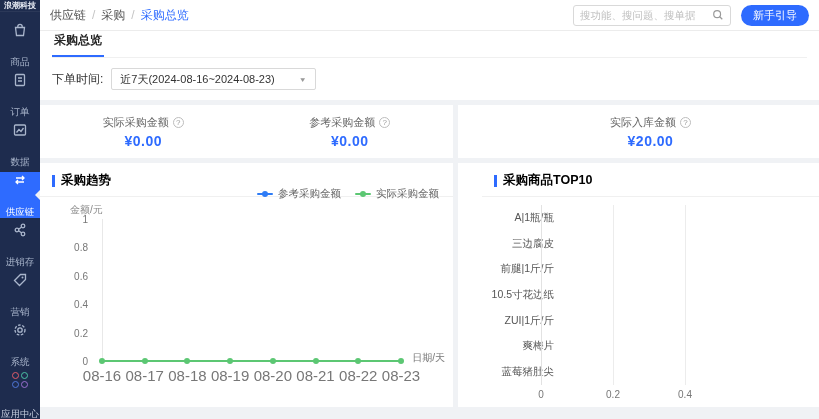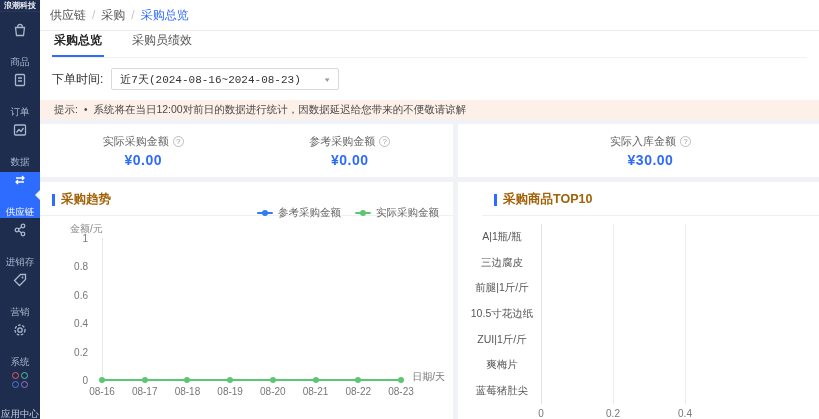--- a/index.html
+++ b/index.html
@@ -35,64 +35,64 @@
   .guide-btn { height:21px; padding:0 12px; background:#2e6bff; color:#fff; border:none; border-radius:11px; font-size:11px; cursor:pointer; white-space:nowrap; }
 
   
   .content { position:absolute; left:40px; right:0; top:31px; bottom:0; background:#f0f2f5; }
   .white-top { background:#fff; padding:0 12px; }
   .tabs { display:flex; gap:26px; height:27px; align-items:flex-end; border-bottom:1px solid #f0f0f0; }
   .tab { font-size:12px; color:#555; padding:0 2px 6px; cursor:pointer; border-bottom:2px solid transparent; }
   .tab.active { color:#262626; font-weight:bold; border-bottom-color:#2e6bff; }
   .filter-row { display:flex; align-items:center; gap:8px; padding:10px 0 10px; }
   .filter-label { font-size:12px; color:#333; }
-  .select { border:1px solid #d9d9d9; border-radius:2px; height:22px; display:flex; align-items:center; gap:24px; padding:0 8px; font-size:11px; color:#333; cursor:pointer; background:#fff;font-family:Liberation Mono, monospace; }
+  .select { border:1px solid #d9d9d9; border-radius:2px; height:22px; display:flex; align-items:center; gap:24px; padding:0 8px; font-size:11px; color:#333; cursor:pointer; background:#fff; }
   .select .chev { font-size:8px; color:#999; transform:scaleY(.8); }
   .notice { background:#fdf0e8; padding:3px 14px; font-size:10.5px; color:#4a4a4a; display:flex; align-items:center; gap:6px; height:19px; }
   .notice .bullet { color:#4a4a4a; font-size:10px; }
 
   .row { display:flex; gap:5px; margin-top:5px; padding:0; }
   .card { background:#fff; }
   .card.left { width:413px; flex:none; }
   .card.right { flex:1;padding-left:24px; }
 
   
   .stats-row .card { height:53px; display:flex; align-items:center; }
   .stat { flex:1; display:flex; flex-direction:column; align-items:center; justify-content:center; gap:3px; }
   .stat-label { font-size:11px; color:#666; display:flex; align-items:center; gap:4px; }
   .qmark { width:11px; height:11px; border:1px solid #bdbdbd; border-radius:50%; color:#9b9b9b; font-size:8px; line-height:10px; text-align:center; display:inline-block; }
   .stat-value { font-size:14px; font-weight:bold; color:#2e6bff; letter-spacing:.5px; }
 
   
   .charts-row .card { height:244px; position:relative; overflow:hidden; }
   .card-title { display:flex; align-items:center; gap:6px; padding:9px 12px 7px; border-bottom:1px solid #f0f0f0; }
   .title-bar { width:3px; height:12px; background:#2e6bff; flex:none; }
-  .card-title span { font-size:12.5px; font-weight:bold; color:#a16207; }
+  .card-title span { font-size:12.5px; font-weight:bold; color:#000000; }
 
   .legend { position:absolute; top:24px; right:14px; display:flex; gap:14px; align-items:center; }
   .legend-item { display:flex; align-items:center; gap:5px; font-size:10.5px; color:#666; cursor:pointer; }
   .legend-marker { position:relative; width:16px; height:6px; }
   .legend-marker i { position:absolute; left:0; right:0; top:2px; height:2px; border-radius:1px; }
   .legend-marker b { position:absolute; left:5px; top:0; width:6px; height:6px; border-radius:50%; }
   .lg-blue i, .lg-blue b { background:#2e7cf6; }
   .lg-green i, .lg-green b { background:#5cc773; }
 
   .ylabel { position:absolute; left:30px; top:40px; font-size:10px; color:#888; }
   .plot { position:absolute; left:62px; right:52px; top:56px; bottom:46px; }
   .plot .yaxis-line { position:absolute; left:0; top:0; bottom:0; width:1px; background:#e8e8e8; }
   .yticks { position:absolute; left:22px; width:34px; top:56px; bottom:46px; }
   .yticks span { position:absolute; right:8px; transform:translateY(-50%); font-size:10px; color:#777; }
   .zero-line { position:absolute; left:0; right:0; bottom:-1px; height:2px; background:#5cc773; border-radius:1px; }
   .dot { position:absolute; bottom:-3px; width:6px; height:6px; border-radius:50%; background:#5cc773; transform:translateX(-50%); }
   .xdates { position:absolute; left:62px; right:52px; bottom:28px; height:12px; }
-  .xdates span { position:absolute; transform:translateX(-50%); font-size:10px; color:#777; white-space:nowrap; }
+  .xdates span { position:absolute; transform:translateX(-50%); font-size:15px; color:#777; white-space:nowrap; }
   .xlabel { position:absolute; right:8px; bottom:42px; font-size:10px; color:#777; white-space:nowrap; }
 
   
-  .bar-cats { position:absolute; left:8px; top:42px; bottom:22px; width:72px; display:flex; flex-direction:column;align-items:center; }
+  .bar-cats { position:absolute; left:24px; top:42px; bottom:22px; width:72px; display:flex; flex-direction:column; }
   .bar-cats div { flex:1; display:flex; align-items:center; justify-content:flex-end; font-size:10.5px; color:#555; white-space:nowrap; }
   .bar-grid { position:absolute; left:83px; right:2px; top:42px; bottom:22px; }
   .gline { position:absolute; top:0; bottom:0; width:1px; background:#ececec; }
   .gline.axis { background:#e2e2e2; }
   .bar-xticks { position:absolute; left:83px; right:2px; bottom:6px; height:12px; }
   .bar-xticks span { position:absolute; transform:translateX(-50%); font-size:10px; color:#777; }
 </style>
 </head>
 <body>
 
@@ -164,43 +164,47 @@
 </aside>
 
 <header class="topbar">
   <div class="crumb">
     <span>供应链</span>
     <span class="sep">/</span>
     <span>采购</span>
     <span class="sep">/</span>
     <span class="current">采购总览</span>
   </div>
+  <div class="topbar-right">
+    <div class="searchbox">
+      <input type="text" placeholder="搜功能、搜问题、搜单据" style="">
+      <svg viewBox="0 0 14 14">
+          <circle cx="6" cy="6" r="4"></circle>
+          <path d="M9 9l3 3"></path>
+        </svg>
+    </div>
+    <button class="guide-btn">新手引导</button>
+  </div>
 </header>
 
 <main class="content">
 
   <div class="white-top">
     <div class="tabs">
       <div class="tab active">采购总览</div>
-      <div class="tab">采购员绩效</div>
     </div>
     <div class="filter-row">
       <span class="filter-label">下单时间:</span>
       <div class="select">
         <span>近7天(2024-08-16~2024-08-23)</span>
         <span class="chev">▼</span>
       </div>
     </div>
   </div>
 
-  <div class="notice">
-    <span>提示:</span>
-    <span class="bullet">•</span>
-    <span>系统将在当日12:00对前日的数据进行统计，因数据延迟给您带来的不便敬请谅解</span>
-  </div>
 
   <div class="row stats-row">
     <div class="card left">
       <div class="stat">
         <span class="stat-label">
           <span>实际采购金额</span>
           <span class="qmark">?</span>
         </span>
         <span class="stat-value">¥0.00</span>
       </div>
@@ -211,21 +215,21 @@
         </span>
         <span class="stat-value">¥0.00</span>
       </div>
     </div>
     <div class="card right">
       <div class="stat">
         <span class="stat-label">
           <span>实际入库金额</span>
           <span class="qmark">?</span>
         </span>
-        <span class="stat-value">¥30.00</span>
+        <span class="stat-value">¥20.00</span>
       </div>
     </div>
   </div>
 
   <div class="row charts-row">
 
     <div class="card left">
       <div class="card-title">
         <i class="title-bar"></i>
         <span>采购趋势</span>

